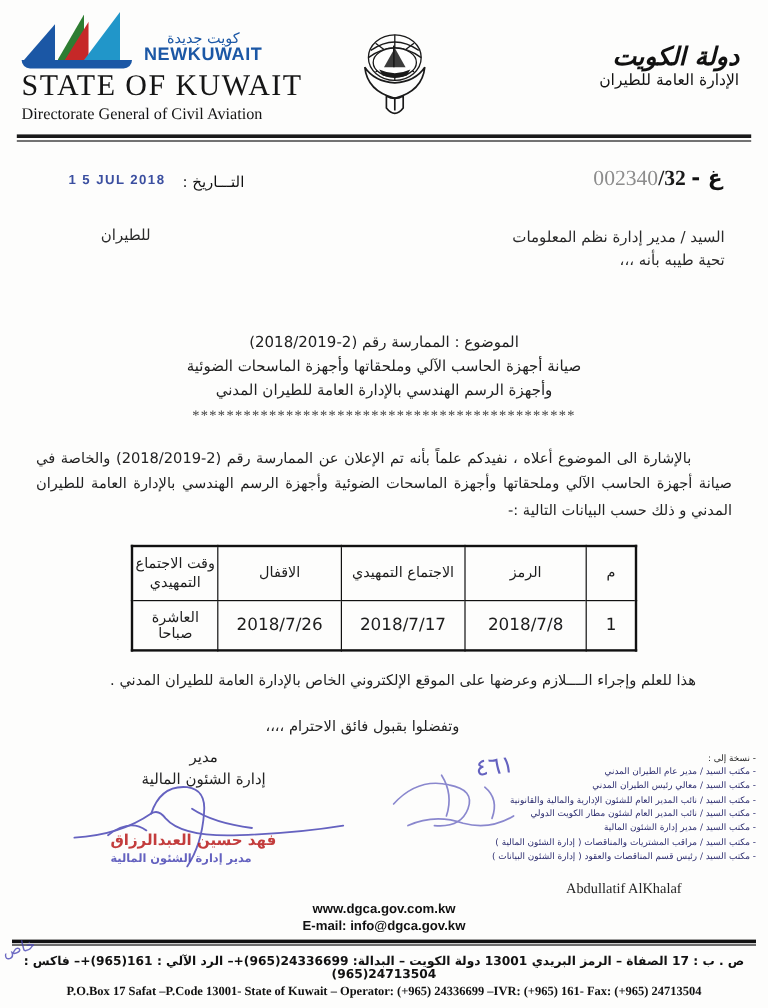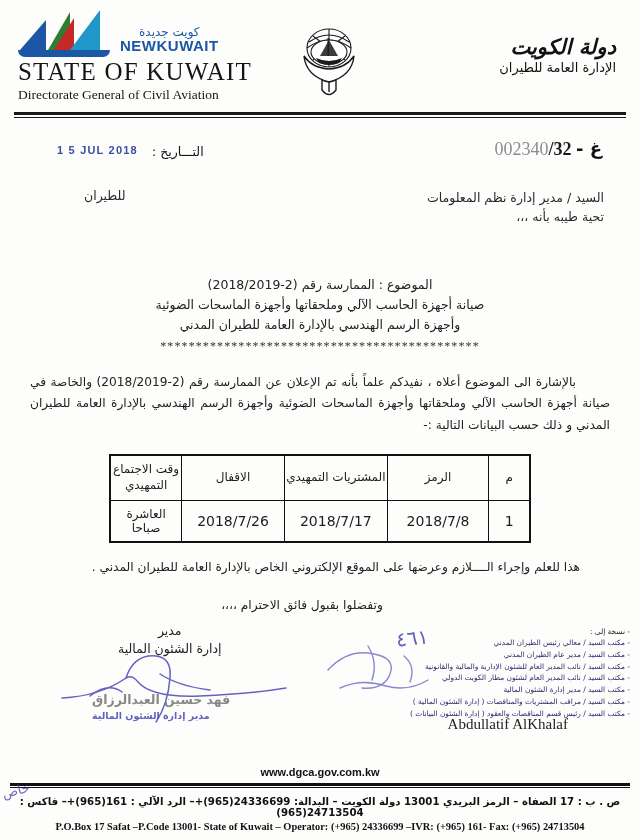--- a/index.html
+++ b/index.html
@@ -143,40 +143,40 @@
   .sig-zone{position:relative;height:150px;margin-top:6px;}
   .sig-title{
     position:absolute;left:118px;top:4px;text-align:center;direction:rtl;
     font-family:"DejaVu Sans", sans-serif;font-size:12.5px;line-height:1.5;color:#222;
   }
   .sig-ink{position:absolute;left:60px;top:34px;width:230px;height:78px;}
   .sig-ink svg{width:230px;height:78px;}
   .sig-name{
     position:absolute;left:92px;top:74px;direction:rtl;
     font-family:"DejaVu Sans", sans-serif;font-size:12.5px;font-weight:bold;
-    color:#737373;opacity:.85;letter-spacing:.5px;
+    color:#b91c1c;opacity:.85;letter-spacing:.5px;
   }
   .sig-role{
     position:absolute;left:92px;top:92px;direction:rtl;
     font-family:"DejaVu Sans", sans-serif;font-size:9.5px;font-weight:bold;
     color:#4a47b5;opacity:.85;
   }
   .stamp-ar{
     position:absolute;left:320px;top:22px;width:120px;height:70px;
     color:#4a47b5;opacity:.8;
   }
   .stamp-ar svg{width:120px;height:70px;}
   .copies{
     position:absolute;right:10px;top:8px;width:240px;text-align:right;direction:rtl;
     font-family:"DejaVu Sans", sans-serif;font-size:7.4px;line-height:1.58;color:#2b2b6e;
   }
   .copies .hdr{color:#222;}
   .en-name{
-    position:absolute;right:72px;top:98px;
-    font-family:"Liberation Serif", serif;font-size:15px;color:#222;
+    position:absolute;right:72px;top:115px;
+    font-family:"Liberation Serif", serif;font-size:12px;color:#222;
   }
   .num-ink{
     position:absolute;right:212px;top:8px;
     font-family:"DejaVu Sans", sans-serif;font-size:20px;color:#4a47b5;opacity:.85;
     transform:rotate(-6deg);
   }
 
   
   .footer{position:absolute;left:0;right:0;bottom:8px;}
   .web{
@@ -282,21 +282,21 @@
   <div class="body-par">
     <span class="indent"></span><span>بالإشارة الى الموضوع أعلاه ، نفيدكم علماً بأنه تم الإعلان عن الممارسة رقم (2-2018/2019) والخاصة في صيانة أجهزة الحاسب الآلي وملحقاتها وأجهزة الماسحات الضوئية وأجهزة الرسم الهندسي بالإدارة العامة للطيران المدني و ذلك حسب البيانات التالية :-</span>
   </div>
 
   <div class="tbl-wrap">
     <table class="main">
       <tbody>
           <tr class="head">
         <td class="c-m">م</td>
         <td class="c-d">الرمز</td>
-        <td class="c-d">المشتريات التمهيدي</td>
+        <td class="c-d">الاجتماع التمهيدي</td>
         <td class="c-d">الاقفال</td>
         <td class="c-t">وقت الاجتماع التمهيدي</td>
       </tr>
       <tr class="row">
         <td class="num">1</td>
         <td class="lat">2018/7/8</td>
         <td class="lat">2018/7/17</td>
         <td class="lat">2018/7/26</td>
         <td style="font-size:12px">العاشرة صباحا</td>
       </tr>
@@ -335,35 +335,36 @@
           <path d="M48 6 Q58 22 52 40"></path>
           <path d="M84 16 Q96 26 90 42"></path>
         </g>
       </svg>
     </div>
 
     <div class="num-ink">٤٦١</div>
 
     <div class="copies">
       <div class="hdr">- نسخة إلى :</div>
+      <div>- مكتب السيد / مدير عام الطيران المدني</div>
       <div>- مكتب السيد / معالي رئيس الطيران المدني</div>
-      <div>- مكتب السيد / مدير عام الطيران المدني</div>
       <div>- مكتب السيد / نائب المدير العام للشئون الإدارية والمالية والقانونية</div>
       <div>- مكتب السيد / نائب المدير العام لشئون مطار الكويت الدولي</div>
       <div>- مكتب السيد / مدير إدارة الشئون المالية</div>
       <div>- مكتب السيد / مراقب المشتريات والمناقصات ( إدارة الشئون المالية )</div>
       <div>- مكتب السيد / رئيس قسم المناقصات والعقود ( إدارة الشئون البيانات )</div>
     </div>
 
     <div class="en-name">Abdullatif AlKhalaf</div>
   </div>
 
   <div class="footer">
     <div class="web">
       <div>www.dgca.gov.com.kw</div>
+      <div>E-mail: info@dgca.gov.kw</div>
     </div>
     <div class="frule"></div>
     <div class="frule2"></div>
     <div class="addr-ar">ص . ب : 17  الصفاة – الرمز البريدي 13001  دولة الكويت – البدالة: 24336699(965)+– الرد الآلي : 161(965)+– فاكس : 24713504(965)</div>
     <div class="addr-en">P.O.Box 17 Safat –P.Code 13001- State of Kuwait – Operator: (+965) 24336699 –IVR: (+965) 161- Fax: (+965) 24713504</div>
     <div class="corner-ink">خاص</div>
   </div>
 
 </div>
 

